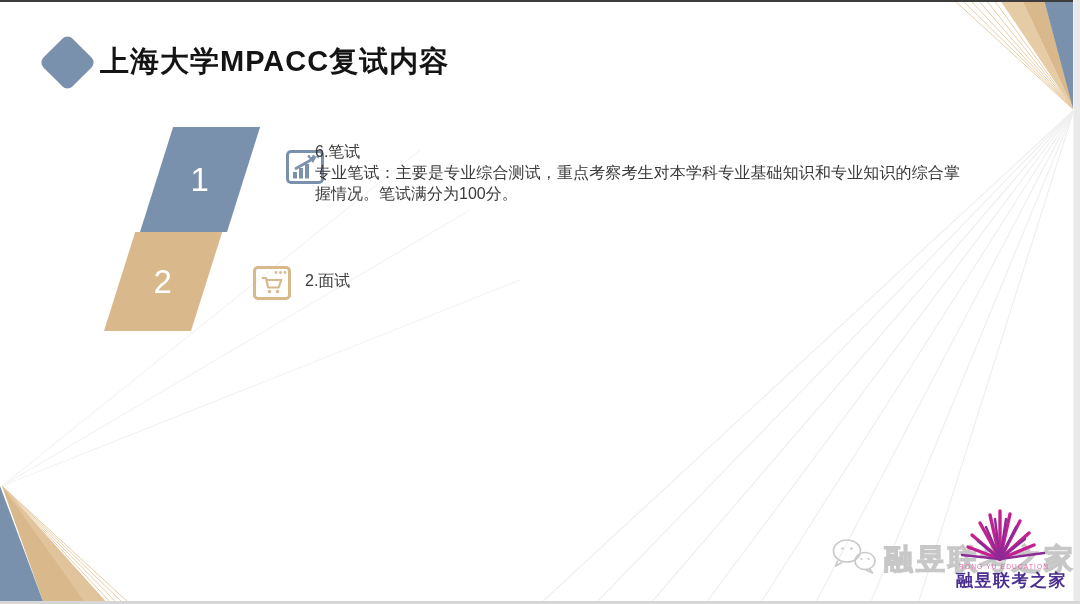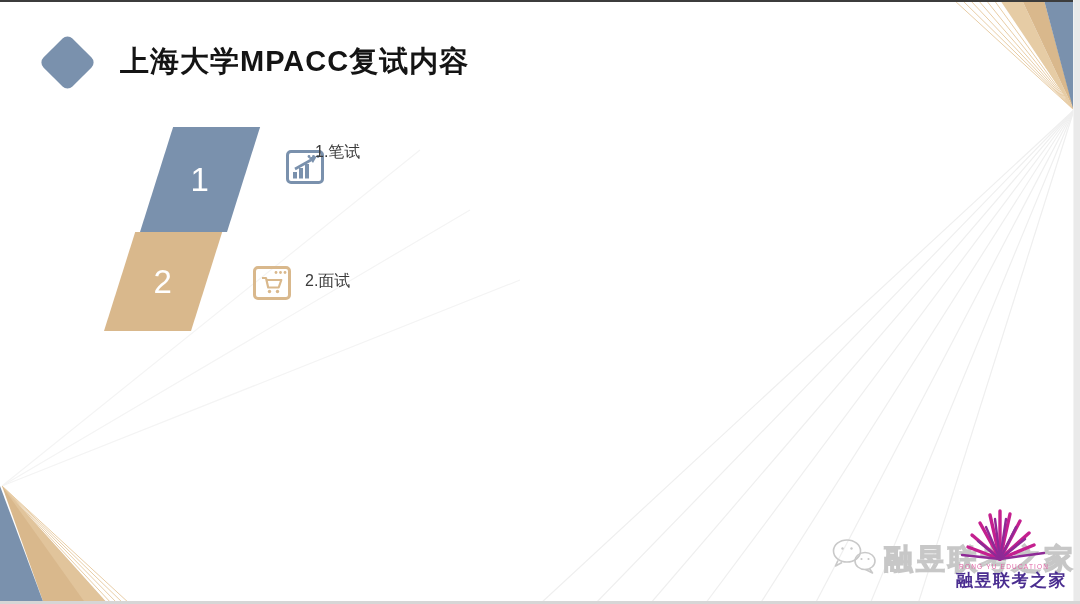--- a/index.html
+++ b/index.html
@@ -10,21 +10,21 @@
   }
   .abs{position:absolute;}
   
   .top-line{left:0;top:0;width:1080px;height:2px;background:#3c3c3c;}
   .bottom-line{left:0;top:601px;width:1080px;height:3px;background:#d6d6d6;}
   .right-strip{left:1073px;top:0;width:7px;height:604px;background:#eaeaea;border-left:1px solid #f3f3f3;}
   
   .deco{left:0;top:0;width:1080px;height:604px;pointer-events:none;}
   
   .diamond{left:47px;top:42px;width:41px;height:41px;background:#7A91AD;border-radius:7px;transform:rotate(45deg);}
-  .page-title{left:120px;top:42px;font-size:29px;font-weight:bold;color:#141414;letter-spacing:1px;white-space:nowrap;}
+  .page-title{left:100px;top:42px;font-size:29px;font-weight:bold;color:#141414;letter-spacing:1px;white-space:nowrap;}
   
   .para{width:87px;height:105px;transform:skewX(-17.5deg);transform-origin:left bottom;display:flex;align-items:center;justify-content:center;}
   .para-1{left:140px;top:127px;background:#7A91AD;}
   .para-2{left:104px;top:232px;background:#D9B88C;height:99px;}
   .para .num{transform:skewX(17.5deg);color:#ffffff;font-size:33px;line-height:1;}
   
   .section-text{color:#3a3a3a;font-size:16px;line-height:21px;text-align:justify;}
   .sec1{left:315px;top:141px;width:645px;}
   .sec2{left:305px;top:270px;width:657px;}
   .sec-heading{display:block;}
@@ -107,21 +107,22 @@
     <circle cx="32" cy="6.5" r="1.4" fill="#7A91AD"></circle>
     <rect x="7" y="22" width="4" height="6.5" fill="#7A91AD"></rect>
     <rect x="13" y="18" width="4" height="10.5" fill="#7A91AD"></rect>
     <rect x="19" y="14" width="4" height="14.5" fill="#7A91AD"></rect>
     <path d="M9 19 L25 10" stroke="#7A91AD" stroke-width="2.6" fill="none"></path>
     <polygon points="31,6 22.5,7.5 27,13" fill="#7A91AD"></polygon>
   </svg>
 </div>
 
 <div class="abs section-text sec1">
-  <span class="sec-heading">1.笔试</span>
+  <span class="sec-heading">6.笔试</span>
+  <span>专业笔试：主要是专业综合测试，重点考察考生对本学科专业基础知识和专业知识的综合掌握情况。笔试满分为100分。</span>
 </div>
 
 <div class="abs sec-icon icon2">
   <svg width="38" height="34" viewBox="0 0 38 34" xmlns="http://www.w3.org/2000/svg">
     <rect x="1.5" y="1.5" width="35" height="31" rx="3.5" fill="none" stroke="#D9B88C" stroke-width="3"></rect>
     <circle cx="23" cy="6.5" r="1.4" fill="#D9B88C"></circle>
     <circle cx="27.5" cy="6.5" r="1.4" fill="#D9B88C"></circle>
     <circle cx="32" cy="6.5" r="1.4" fill="#D9B88C"></circle>
     <path d="M9 12 h4 l2.2 9.5 h10.5 l2.6 -7.5 h-14.5" fill="none" stroke="#D9B88C" stroke-width="2.2" stroke-linejoin="round"></path>
     <circle cx="16.5" cy="25.5" r="1.7" fill="#D9B88C"></circle>

